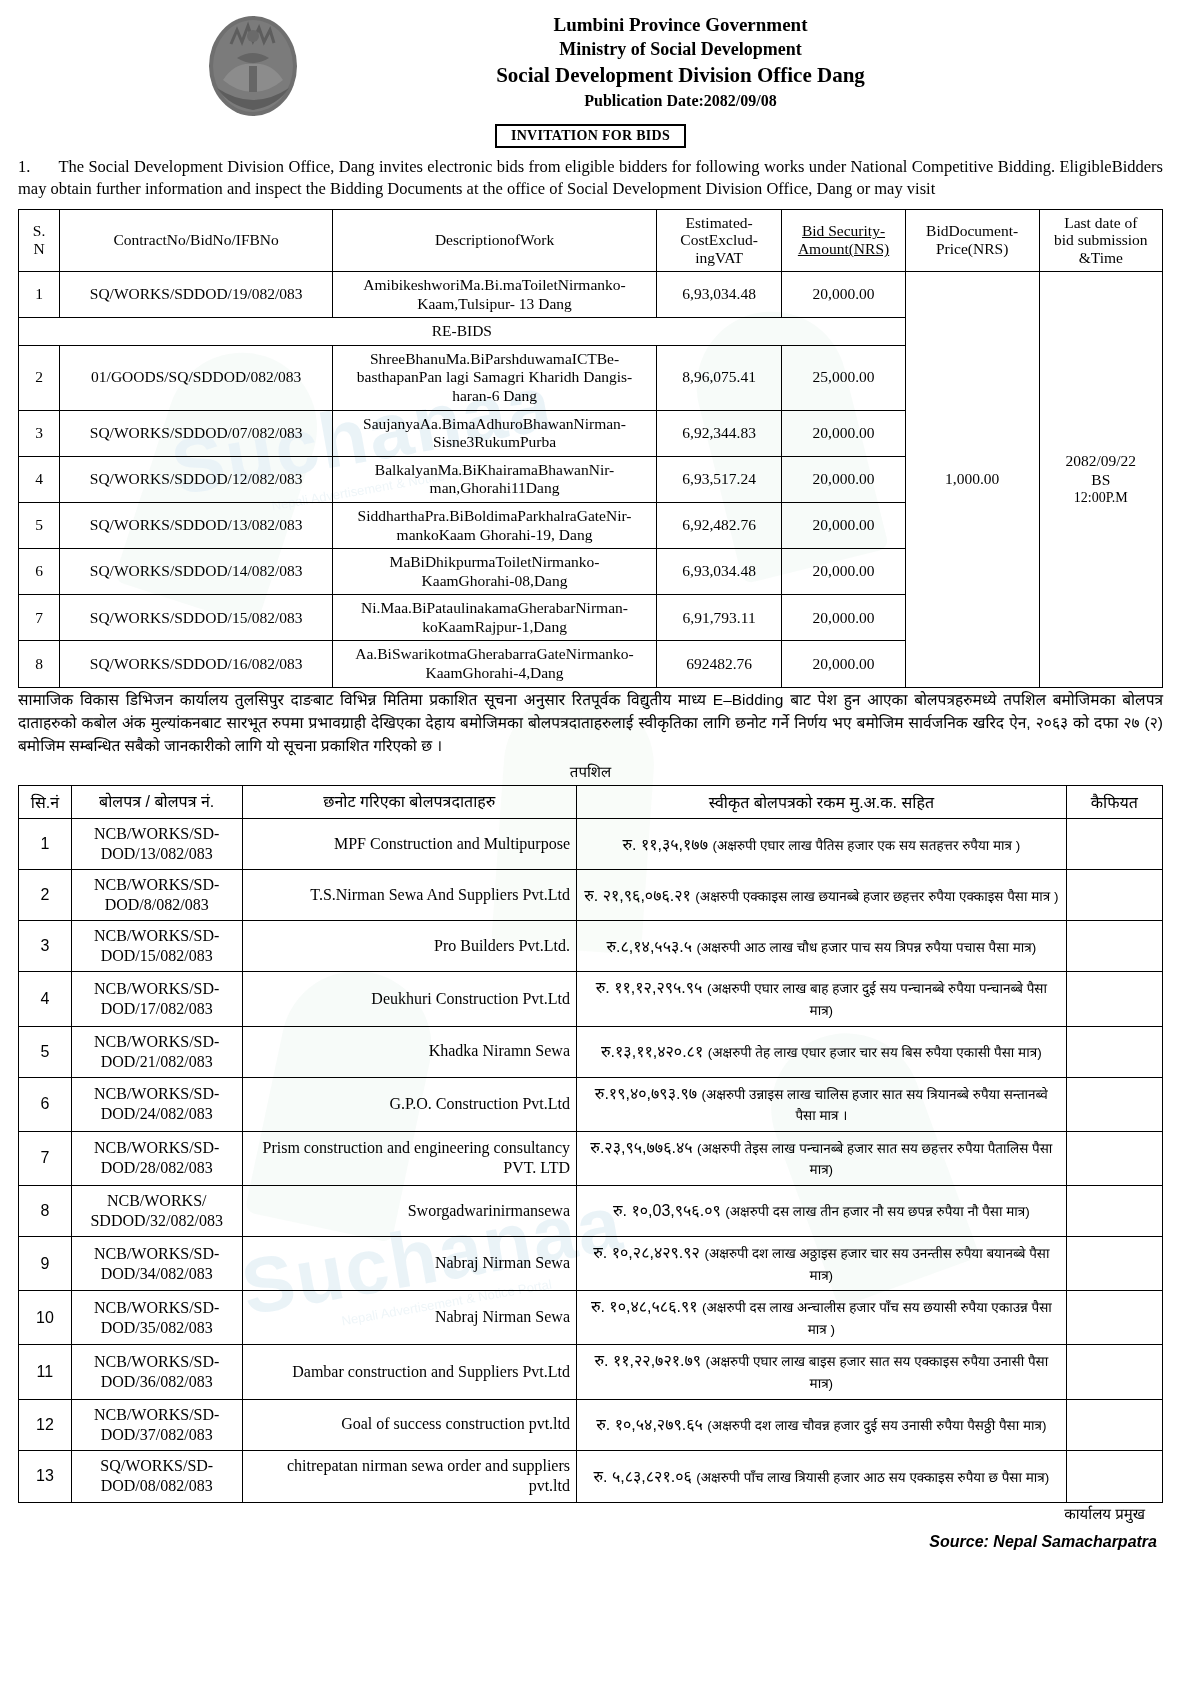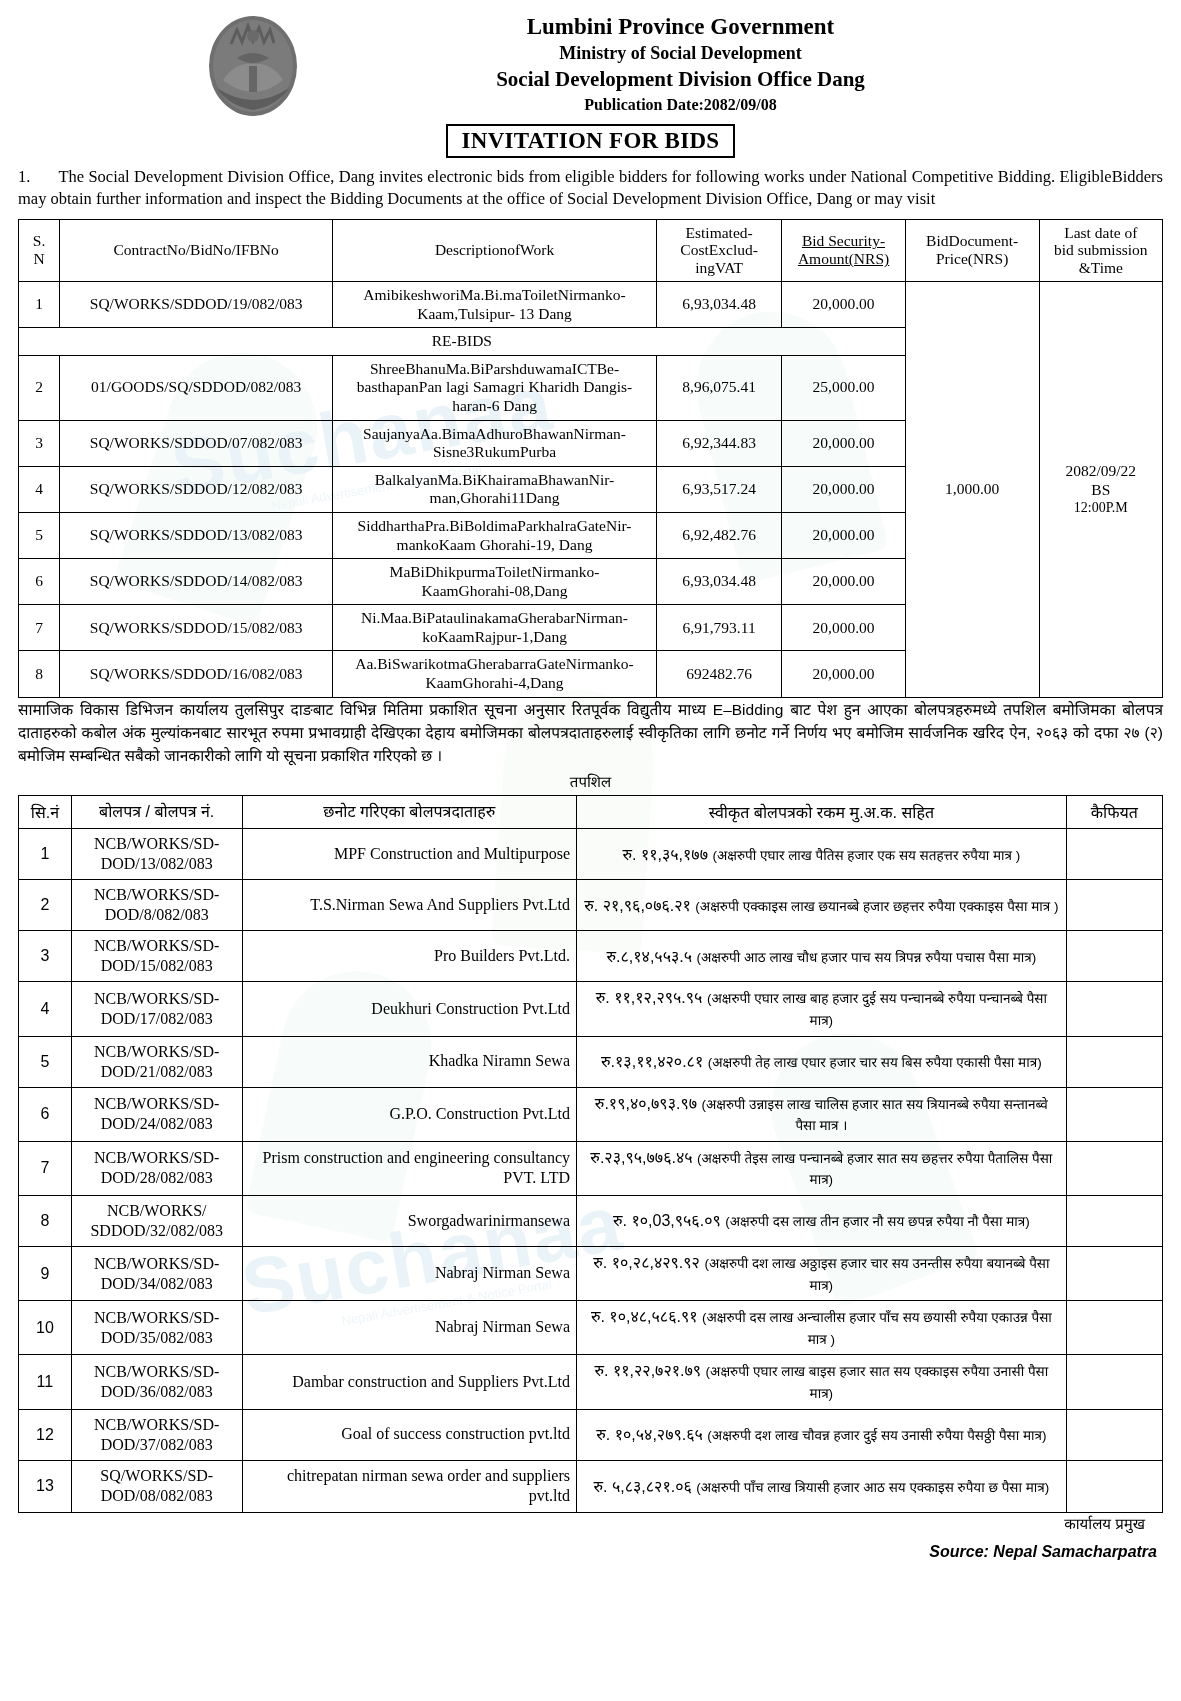--- a/index.html
+++ b/index.html
@@ -74,32 +74,32 @@
     justify-content:center;
     padding-left:170px;
   }
   .emblem svg{display:block;}
   .head-titles{
     flex:1;
     text-align:center;
     padding-right:120px;
   }
   .head-titles div{font-weight:bold;}
-  .h1{font-size:23px;margin-bottom:3px;}
+  .h1{font-size:19px;margin-bottom:3px;}
   .h2{font-size:18px;margin-bottom:3px;}
   .h3{font-size:21px;margin-bottom:4px;}
   .h4{font-size:16px;}
 
   .ifb-wrap{text-align:center;margin-top:6px;}
   .ifb{
     display:inline-block;
     border:2px solid #000;
     padding:2px 14px;
     font-weight:bold;
-    font-size:23px;
+    font-size:14px;
     letter-spacing:.3px;
   }
   .para{
     font-size:16.5px;
     line-height:1.35;
     margin-top:8px;
     text-align:justify;
   }
   .para .num{margin-right:28px;}
 

